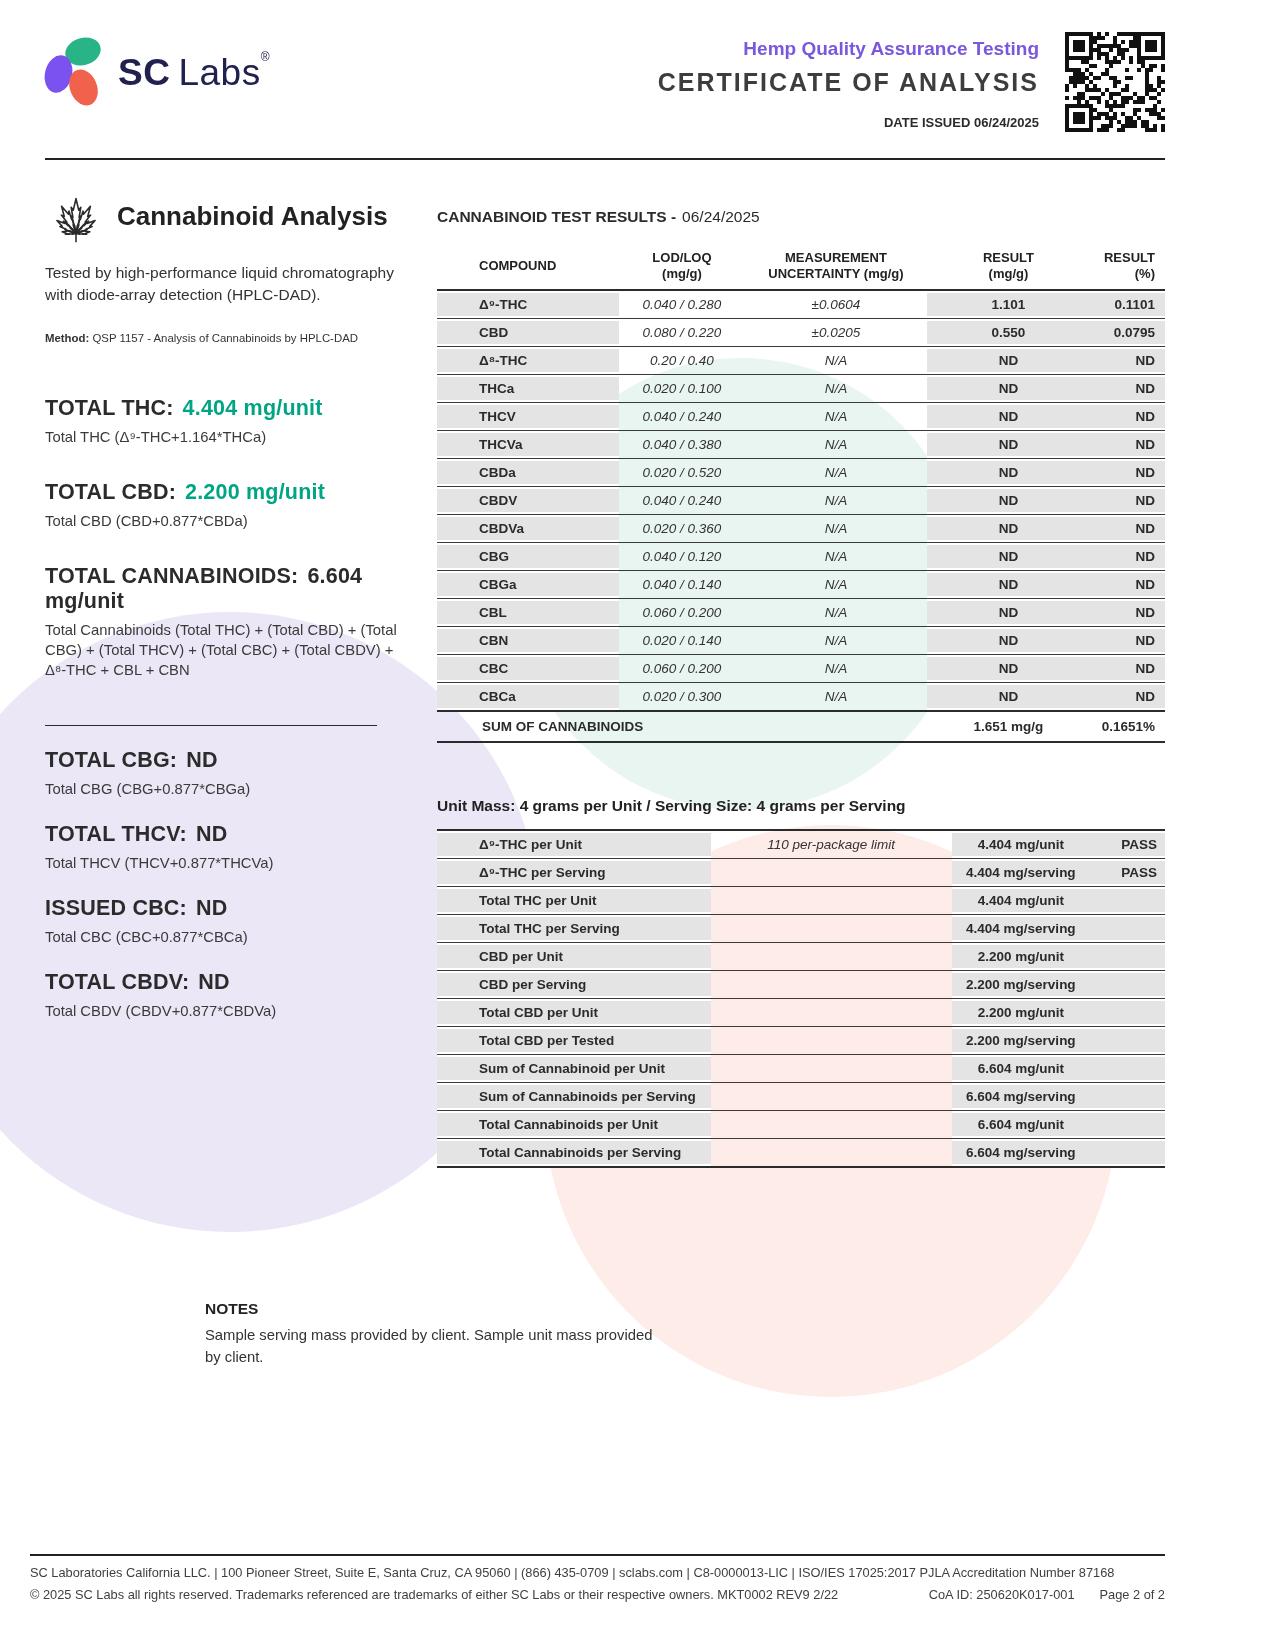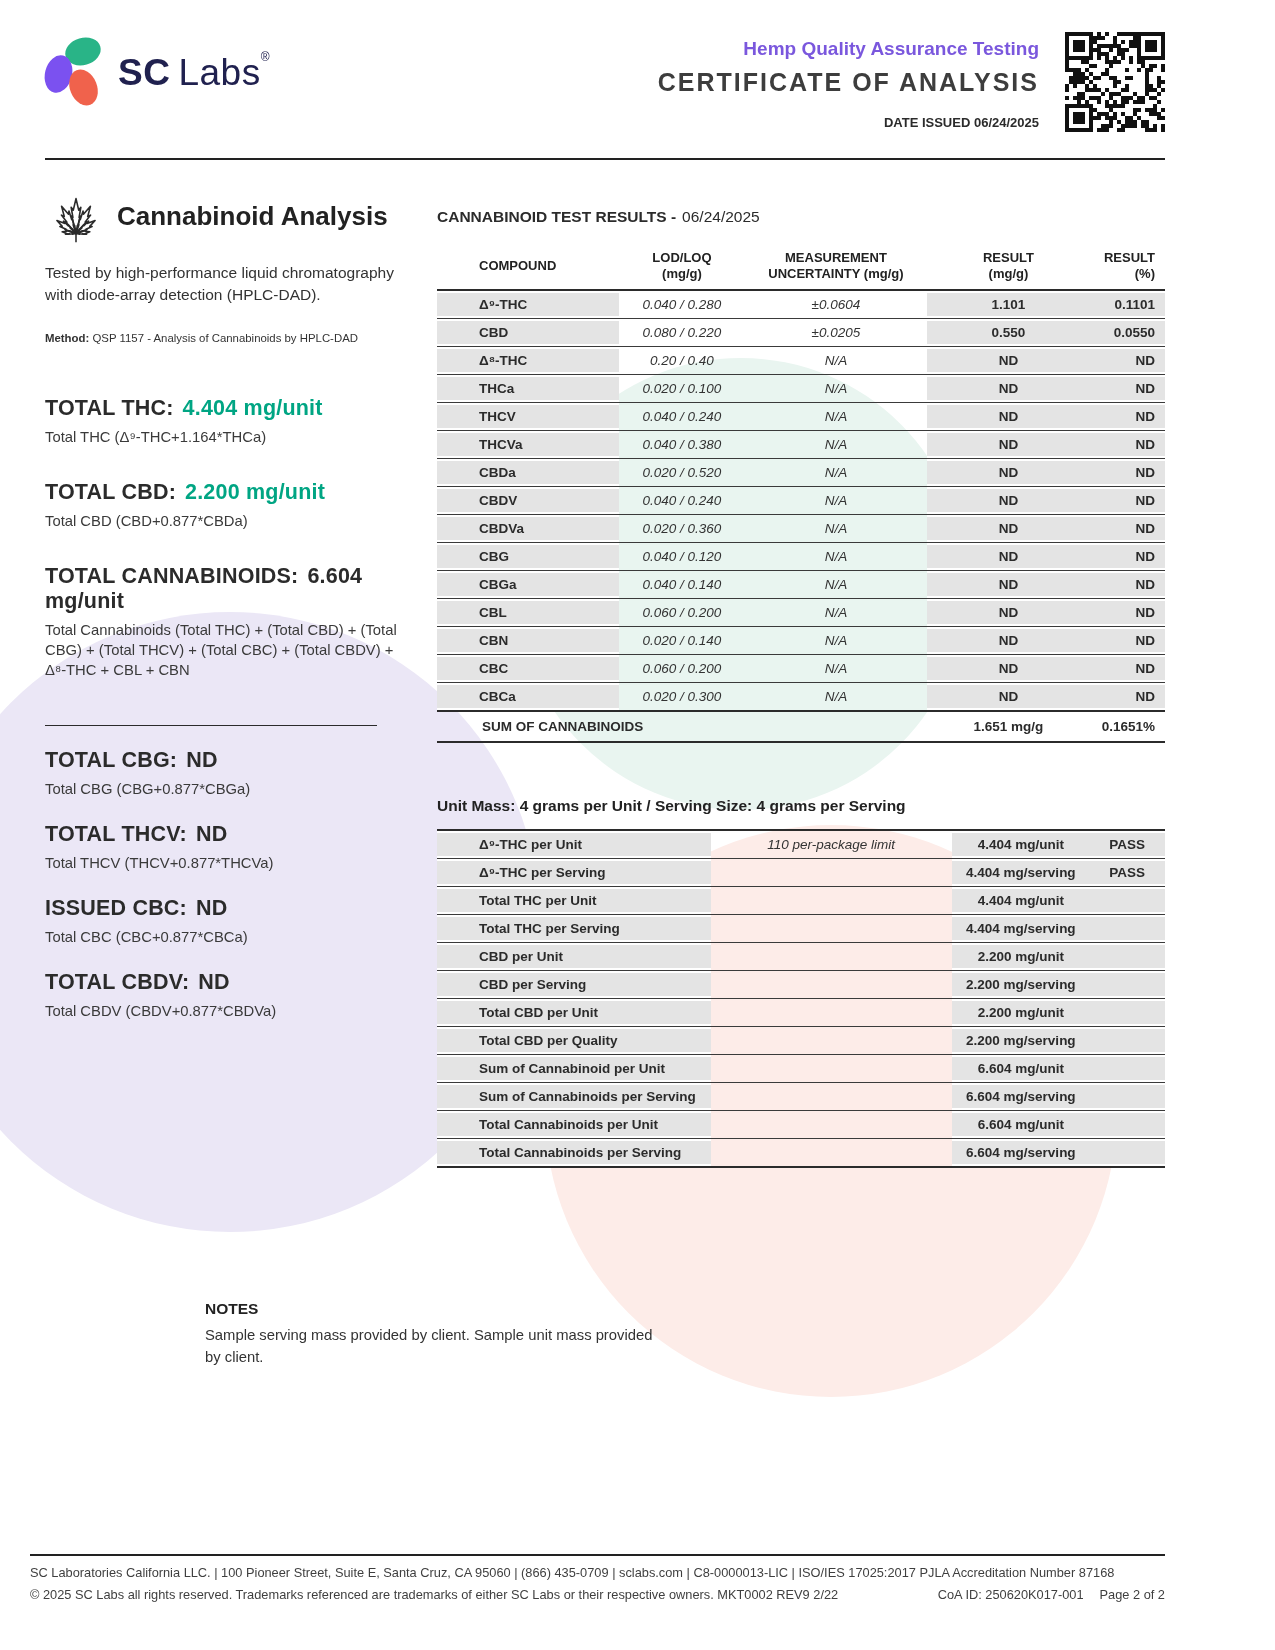--- a/index.html
+++ b/index.html
@@ -77,31 +77,31 @@
   .sum-label{text-align:left;padding-left:45px;}
   .sum-mg{text-align:center;}
   .sum-pct{text-align:right;padding-right:10px;}
 
   .unit-heading{margin-top:54px;font-size:15.5px;font-weight:700;color:#222;}
   table.units{margin-top:14px;border-top:2.5px solid #2b2b2b;}
   table.units tbody tr:last-child{border-bottom:2.5px solid #2b2b2b;}
   .u-label{text-align:left;padding-left:42px;font-weight:700;}
   .u-limit{text-align:center;font-style:italic;color:#333;}
   .u-value{text-align:center;font-weight:700;}
-  .u-pass{text-align:right;padding-right:20px;font-weight:700;}
+  .u-pass{text-align:right;padding-right:8px;font-weight:700;}
 
   
   .notes{position:absolute;left:205px;top:1300px;width:460px;z-index:1;}
   .notes-heading{font-size:15.5px;font-weight:700;color:#222;}
   .notes-body{margin-top:6px;font-size:14.8px;line-height:1.5;color:#333;}
   .footer{position:absolute;left:30px;right:110px;top:1554px;z-index:1;}
   .footer-rule{border:none;border-top:2.5px solid #222;margin:0;}
   .footer-line1{margin-top:9px;font-size:12.8px;color:#3f3f3f;white-space:nowrap;}
   .footer-line2{margin-top:7px;font-size:12.8px;color:#3f3f3f;display:flex;justify-content:space-between;white-space:nowrap;}
-  .footer-line2 .right{display:flex;gap:16px;}
+  .footer-line2 .right{display:flex;gap:25px;}
 </style>
 </head>
 <body>
 
 <div class="page">
 
   <div class="blob blob-lavender"></div>
   <div class="blob blob-mint"></div>
   <div class="blob blob-pink"></div>
 
@@ -547,21 +547,21 @@
                 <td class="c-lod">0.040 / 0.280</td>
                 <td class="c-unc">±0.0604</td>
                 <td class="c-res gray">1.101</td>
                 <td class="c-pct gray">0.1101</td>
               </tr>
               <tr>
                 <td class="c-compound gray">CBD</td>
                 <td class="c-lod">0.080 / 0.220</td>
                 <td class="c-unc">±0.0205</td>
                 <td class="c-res gray">0.550</td>
-                <td class="c-pct gray">0.0550</td>
+                <td class="c-pct gray">0.0795</td>
               </tr>
               <tr>
                 <td class="c-compound gray">Δ⁸-THC</td>
                 <td class="c-lod">0.20 / 0.40</td>
                 <td class="c-unc">N/A</td>
                 <td class="c-res gray">ND</td>
                 <td class="c-pct gray">ND</td>
               </tr>
               <tr>
                 <td class="c-compound gray">THCa</td>
@@ -703,21 +703,21 @@
                 <td class="u-value gray">2.200 mg/serving</td>
                 <td class="u-pass gray"></td>
               </tr>
               <tr>
                 <td class="u-label gray">Total CBD per Unit</td>
                 <td class="u-limit"></td>
                 <td class="u-value gray">2.200 mg/unit</td>
                 <td class="u-pass gray"></td>
               </tr>
               <tr>
-                <td class="u-label gray">Total CBD per Quality</td>
+                <td class="u-label gray">Total CBD per Tested</td>
                 <td class="u-limit"></td>
                 <td class="u-value gray">2.200 mg/serving</td>
                 <td class="u-pass gray"></td>
               </tr>
               <tr>
                 <td class="u-label gray">Sum of Cannabinoid per Unit</td>
                 <td class="u-limit"></td>
                 <td class="u-value gray">6.604 mg/unit</td>
                 <td class="u-pass gray"></td>
               </tr>

